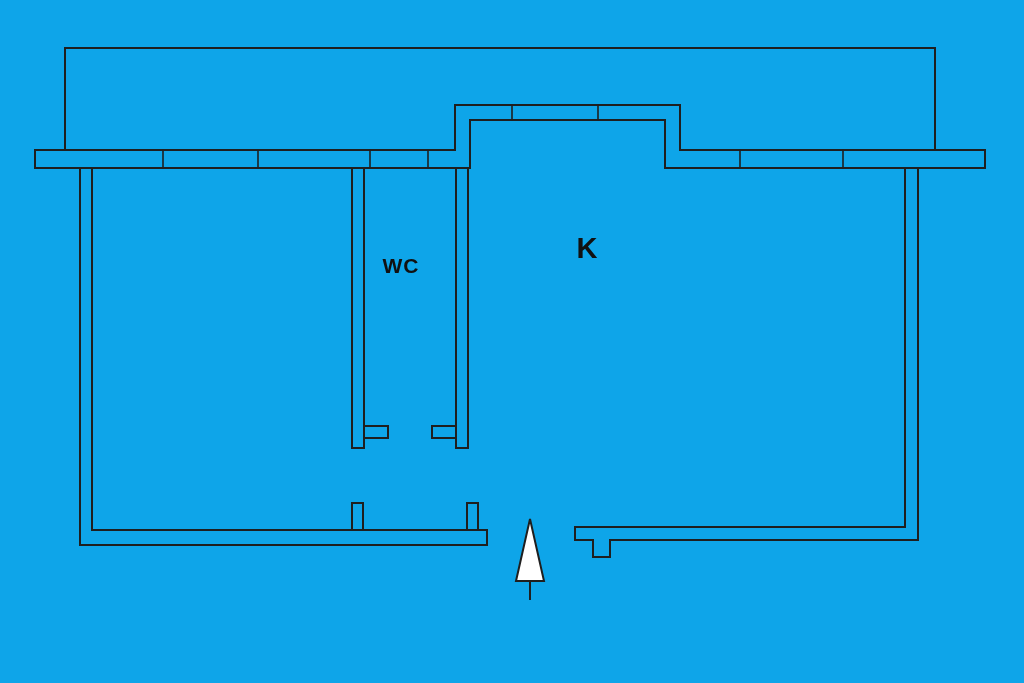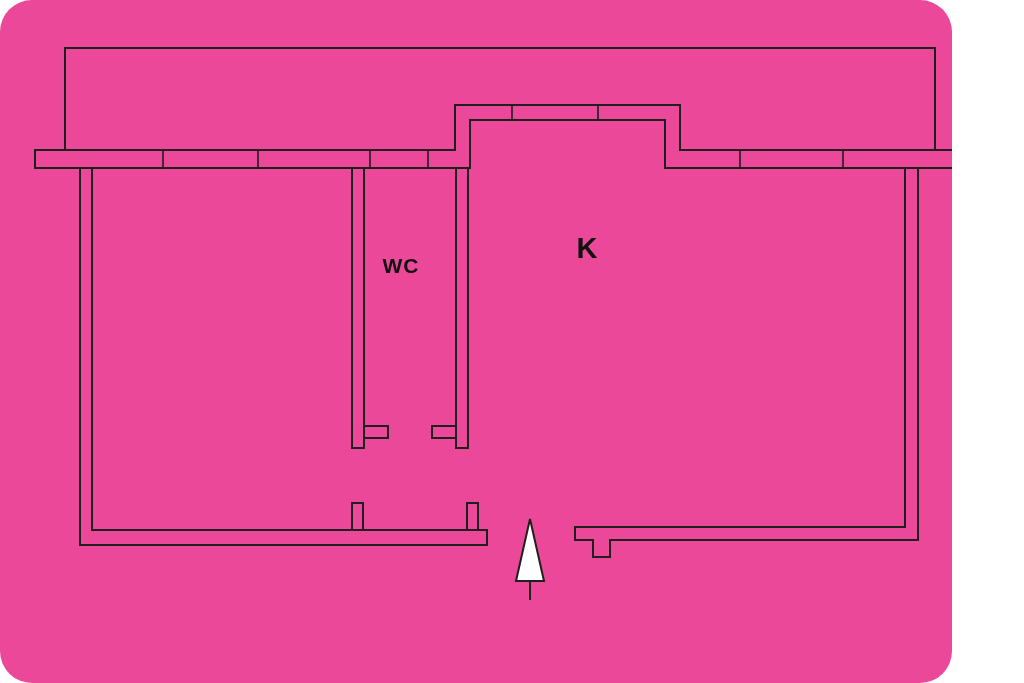--- a/index.html
+++ b/index.html
@@ -2,25 +2,24 @@
 <html><head>
 <meta charset="utf-8">
 <style>
   html, body {
     margin: 0;
     padding: 0;
     background: #ffffff;
   }
   .canvas {
     position: relative;
-    width: 952px;
+    width: 1024px;
     height: 683px;
-    background: #ec4899;
+    background: #0ea5e9;
     overflow: hidden;
-    border-radius: 32px;
   }
   svg {
     display: block;
   }
   .wall {
     fill: none;
     stroke: #1f1f1f;
     stroke-width: 2;
     stroke-linecap: square;
     stroke-linejoin: miter;

